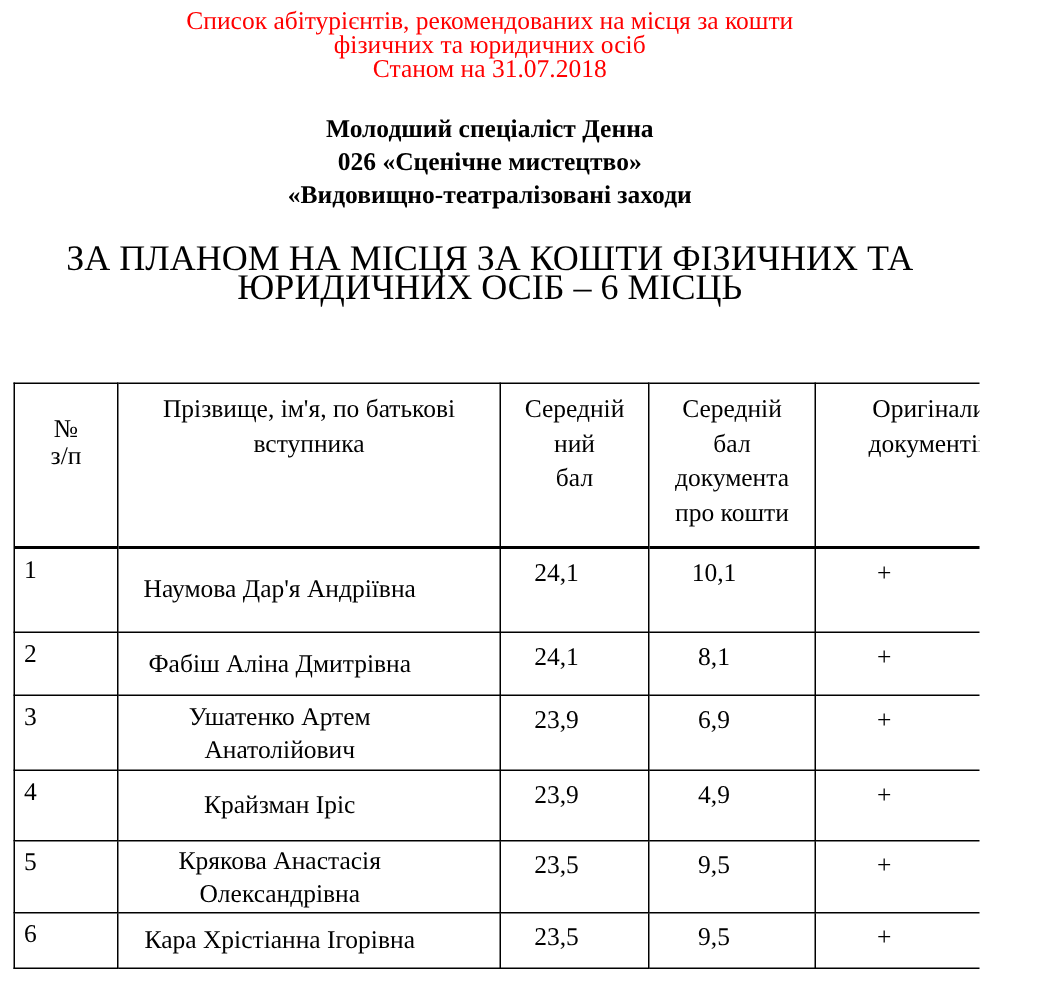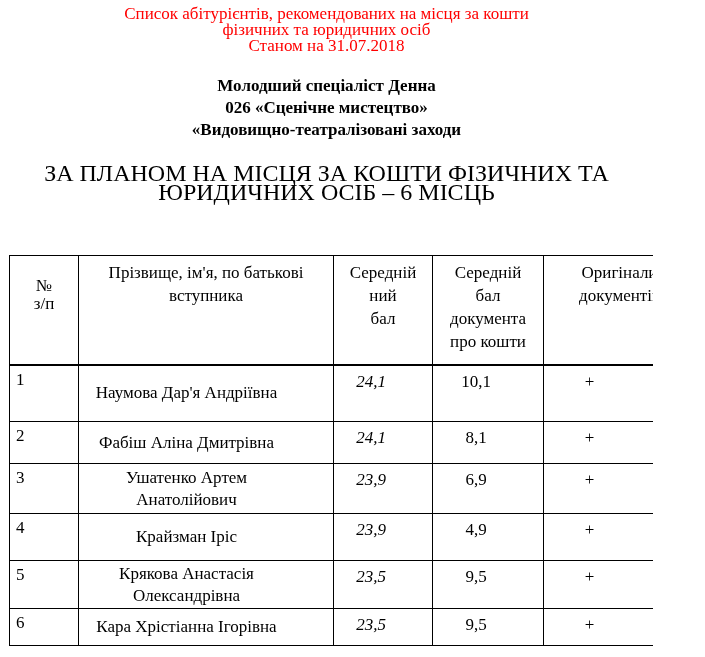--- a/index.html
+++ b/index.html
@@ -66,21 +66,21 @@
     vertical-align: middle;
     text-align: center;
     padding-left: 13px;
     padding-right: 52px;
   }
   td.c-score, td.c-avg, td.c-orig {
     vertical-align: top;
     text-align: center;
     padding-top: 5px;
   }
-  td.c-score { padding-right: 24px; font-style: italic; }
+  td.c-score { padding-right: 24px; }
   td.c-avg   { padding-right: 24px; }
   td.c-orig  { padding-right: 60px; }
   .doc-table tbody tr:nth-child(1) { height: 57px; }
   .doc-table tbody tr:nth-child(2) { height: 42px; }
   .doc-table tbody tr:nth-child(3) { height: 50px; }
   .doc-table tbody tr:nth-child(4) { height: 47px; }
   .doc-table tbody tr:nth-child(5) { height: 48px; }
   .doc-table tbody tr:nth-child(6) { height: 37px; }
 </style>
 </head>

